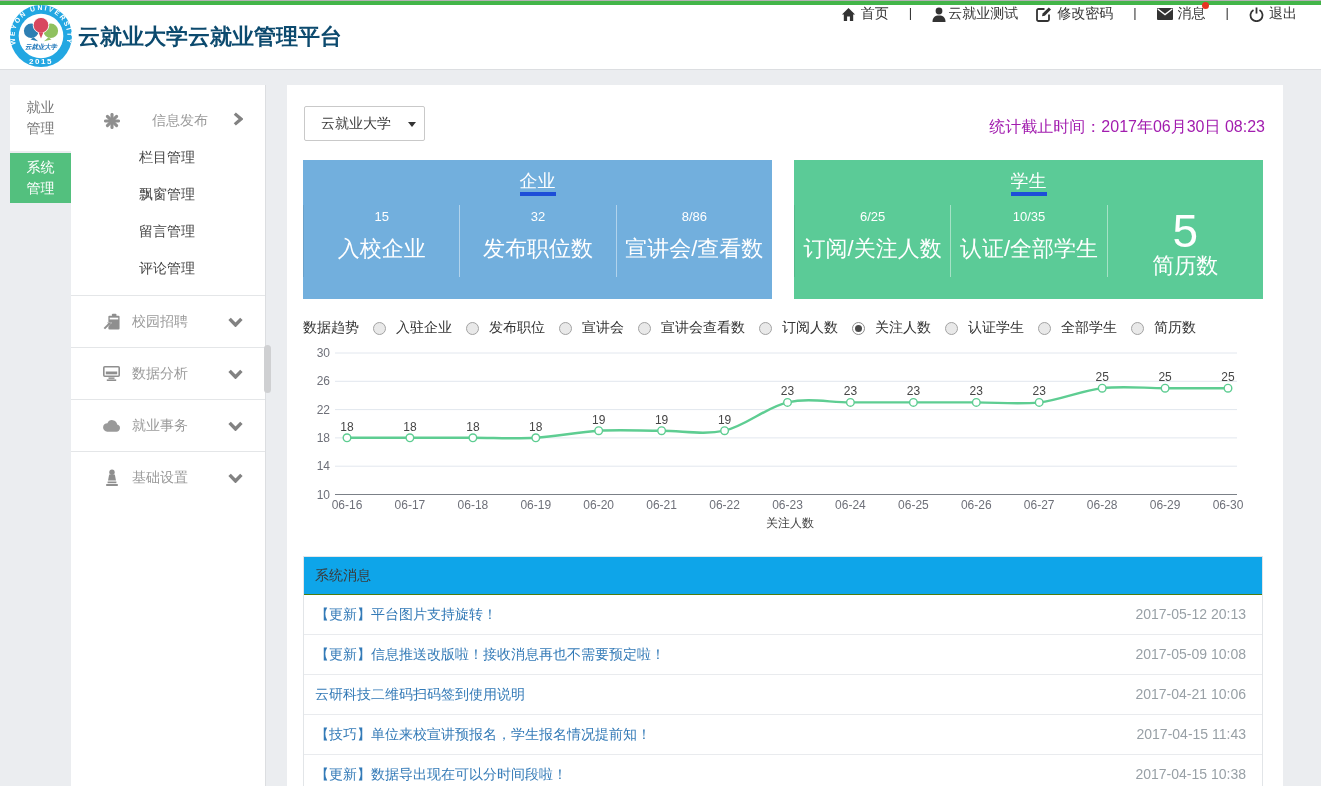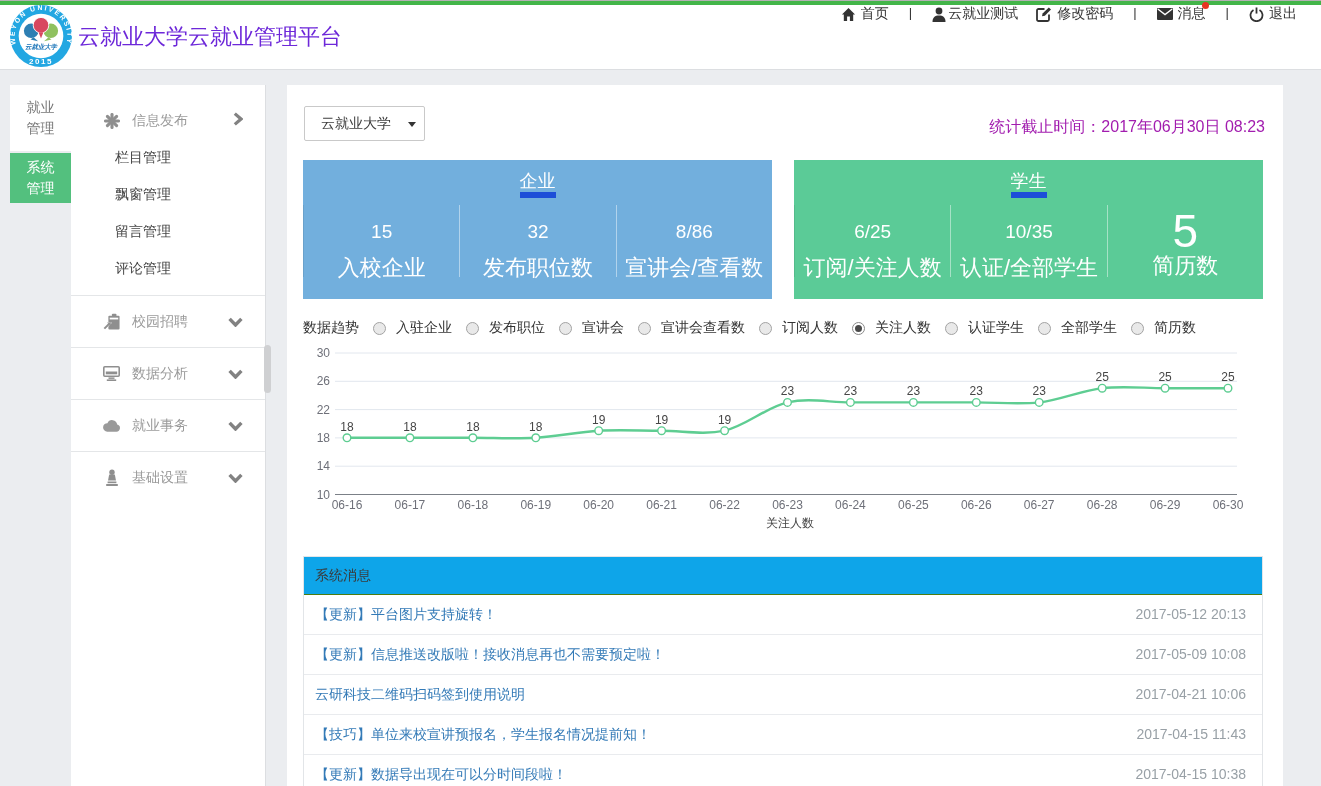--- a/index.html
+++ b/index.html
@@ -3,59 +3,59 @@
 <meta charset="utf-8">
 <title>云就业大学云就业管理平台</title>
 <style>
 * { margin:0; padding:0; box-sizing:border-box; }
 html,body { width:1321px; height:786px; overflow:hidden; }
 body { font-family:"Liberation Sans", sans-serif; background:#ebedf0; position:relative; }
 .topline { position:absolute; left:0; top:0; width:100%; height:1px; background:#b4b1b4; }
 .greenbar { position:absolute; left:0; top:1px; width:100%; height:4px; background:#43b549; }
 .header { position:absolute; left:0; top:5px; width:100%; height:65px; background:#fff; border-bottom:1px solid #dcdee1; }
 .logo { position:absolute; left:10px; top:0px; width:62px; height:62px; }
-.brand { position:absolute; left:78px; top:0; height:80px; line-height:64px; font-size:22px; color:#6d28d9; }
+.brand { position:absolute; left:78px; top:0; height:80px; line-height:64px; font-size:22px; color:#0c4a6e;font-weight:bold; }
 .topnav { position:absolute; right:24px; top:0; height:62px; display:flex; align-items:flex-start; font-size:14px; color:#333; }
 .topnav .itm { display:flex; align-items:center; white-space:nowrap; }
 .topnav .sep { color:#333; margin:0 20px; font-size:13px; }
 .topnav svg { margin-right:5px; }
 .msgwrap { position:relative; }
 .reddot { position:absolute; right:-3px; top:-3px; width:7px; height:7px; border-radius:50%; background:#e83323; }
 
 
 .rail { position:absolute; left:10px; top:85px; width:61px; }
 .tab1 { height:66px; background:#fff; color:#777; }
 .tabgap { height:2px; }
 .tab2 { height:50px; background:#53c07e; color:#fff; }
 .tab1,.tab2 { display:flex; align-items:center; justify-content:center; text-align:center; font-size:14px; line-height:21px; }
 .menu { position:absolute; left:71px; top:85px; width:195px; height:701px; background:#fff; border-right:1px solid #dcdee1; padding-top:14px; }
 .mgroup { height:52px; display:flex; align-items:center; border-top:1px solid #e4e6e8; }
-.mgroup.first { height:44px; border-top:none; }
+.mgroup.first { height:44px; border-top:none;gap:20px; }
 .mgroup .gicon { width:17px; margin-left:32px; display:flex; justify-content:center; }
 .mgroup .gtxt { color:#9a9a9a; font-size:14px; margin-left:12px; flex:1; }
 .mgroup .garrow { margin-right:22px; }
 .subs { margin-top:-4px; padding-bottom:8px; }
-.subs div { height:37px; line-height:37px; padding-left:44px; font-size:14px; color:#464646; }
+.subs div { height:37px; line-height:37px; padding-left:68px; font-size:14px; color:#464646; }
 .scrollthumb { position:absolute; left:264px; top:345px; width:7px; height:48px; background:#cfd0d2; border-radius:4px; }
 
 
 .main { position:absolute; left:287px; top:85px; width:996px; height:701px; background:#fff; }
 .dropdown { position:absolute; left:17px; top:21px; width:121px; height:35px; border:1px solid #c9c9c9; border-radius:2px; background:#fff; font-size:14px; color:#3c3c3c; line-height:33px; padding-left:16px; }
 .dd-caret { position:absolute; right:8px; top:15px; width:0; height:0; border-left:4px solid transparent; border-right:4px solid transparent; border-top:5px solid #333; }
 .stattime { position:absolute; right:18px; top:32px; font-size:16px; color:#a21caf; }
 
 .card { position:absolute; top:75px; height:139px; width:469px; color:#fff; }
 .card.blue { left:16px; background:#72afdd; }
 .card.green { left:507px; background:#5bcb97; }
 .card .ttl { text-align:center; margin-top:9px; font-size:18px; }
-.card .ttl span { border-bottom:6px solid #1d4ed8; padding-bottom:1px; }
+.card .ttl span { border-bottom:4px solid #1d4ed8; padding-bottom:1px; }
 .card .cols { display:flex; margin-top:12px; height:72px; }
 .card .col { flex:1; text-align:center; border-left:1px solid rgba(255,255,255,.45); }
 .card .col:first-child { border-left:1px solid rgba(0,0,0,.08); }
-.card .col .num { font-size:19px; margin-top:16px; }
+.card .col .num { font-size:13px; margin-top:4px; }
 .card .col .lbl { font-size:22px; margin-top:10px; }
 .card .col .big { font-size:46px; line-height:40px; margin-top:6px; }
 .card .col .big + .lbl { margin-top:0; }
 
 .trendrow { position:absolute; left:16px; top:234px; width:964px; display:flex; align-items:center; font-size:14px; color:#333; }
 .trendrow .cap { margin-right:0; }
 .radio { width:13px; height:13px; border-radius:50%; border:1px solid #a3a3a3; background:#e9e9e9; display:inline-block; margin:0 10px 0 14px; position:relative; flex:none; }
 .radio.sel::after { content:""; position:absolute; left:2px; top:2px; width:7px; height:7px; border-radius:50%; background:#4a4a4a; }
 .radio.sel { background:#fff; border-color:#8a8a8a; }
 

